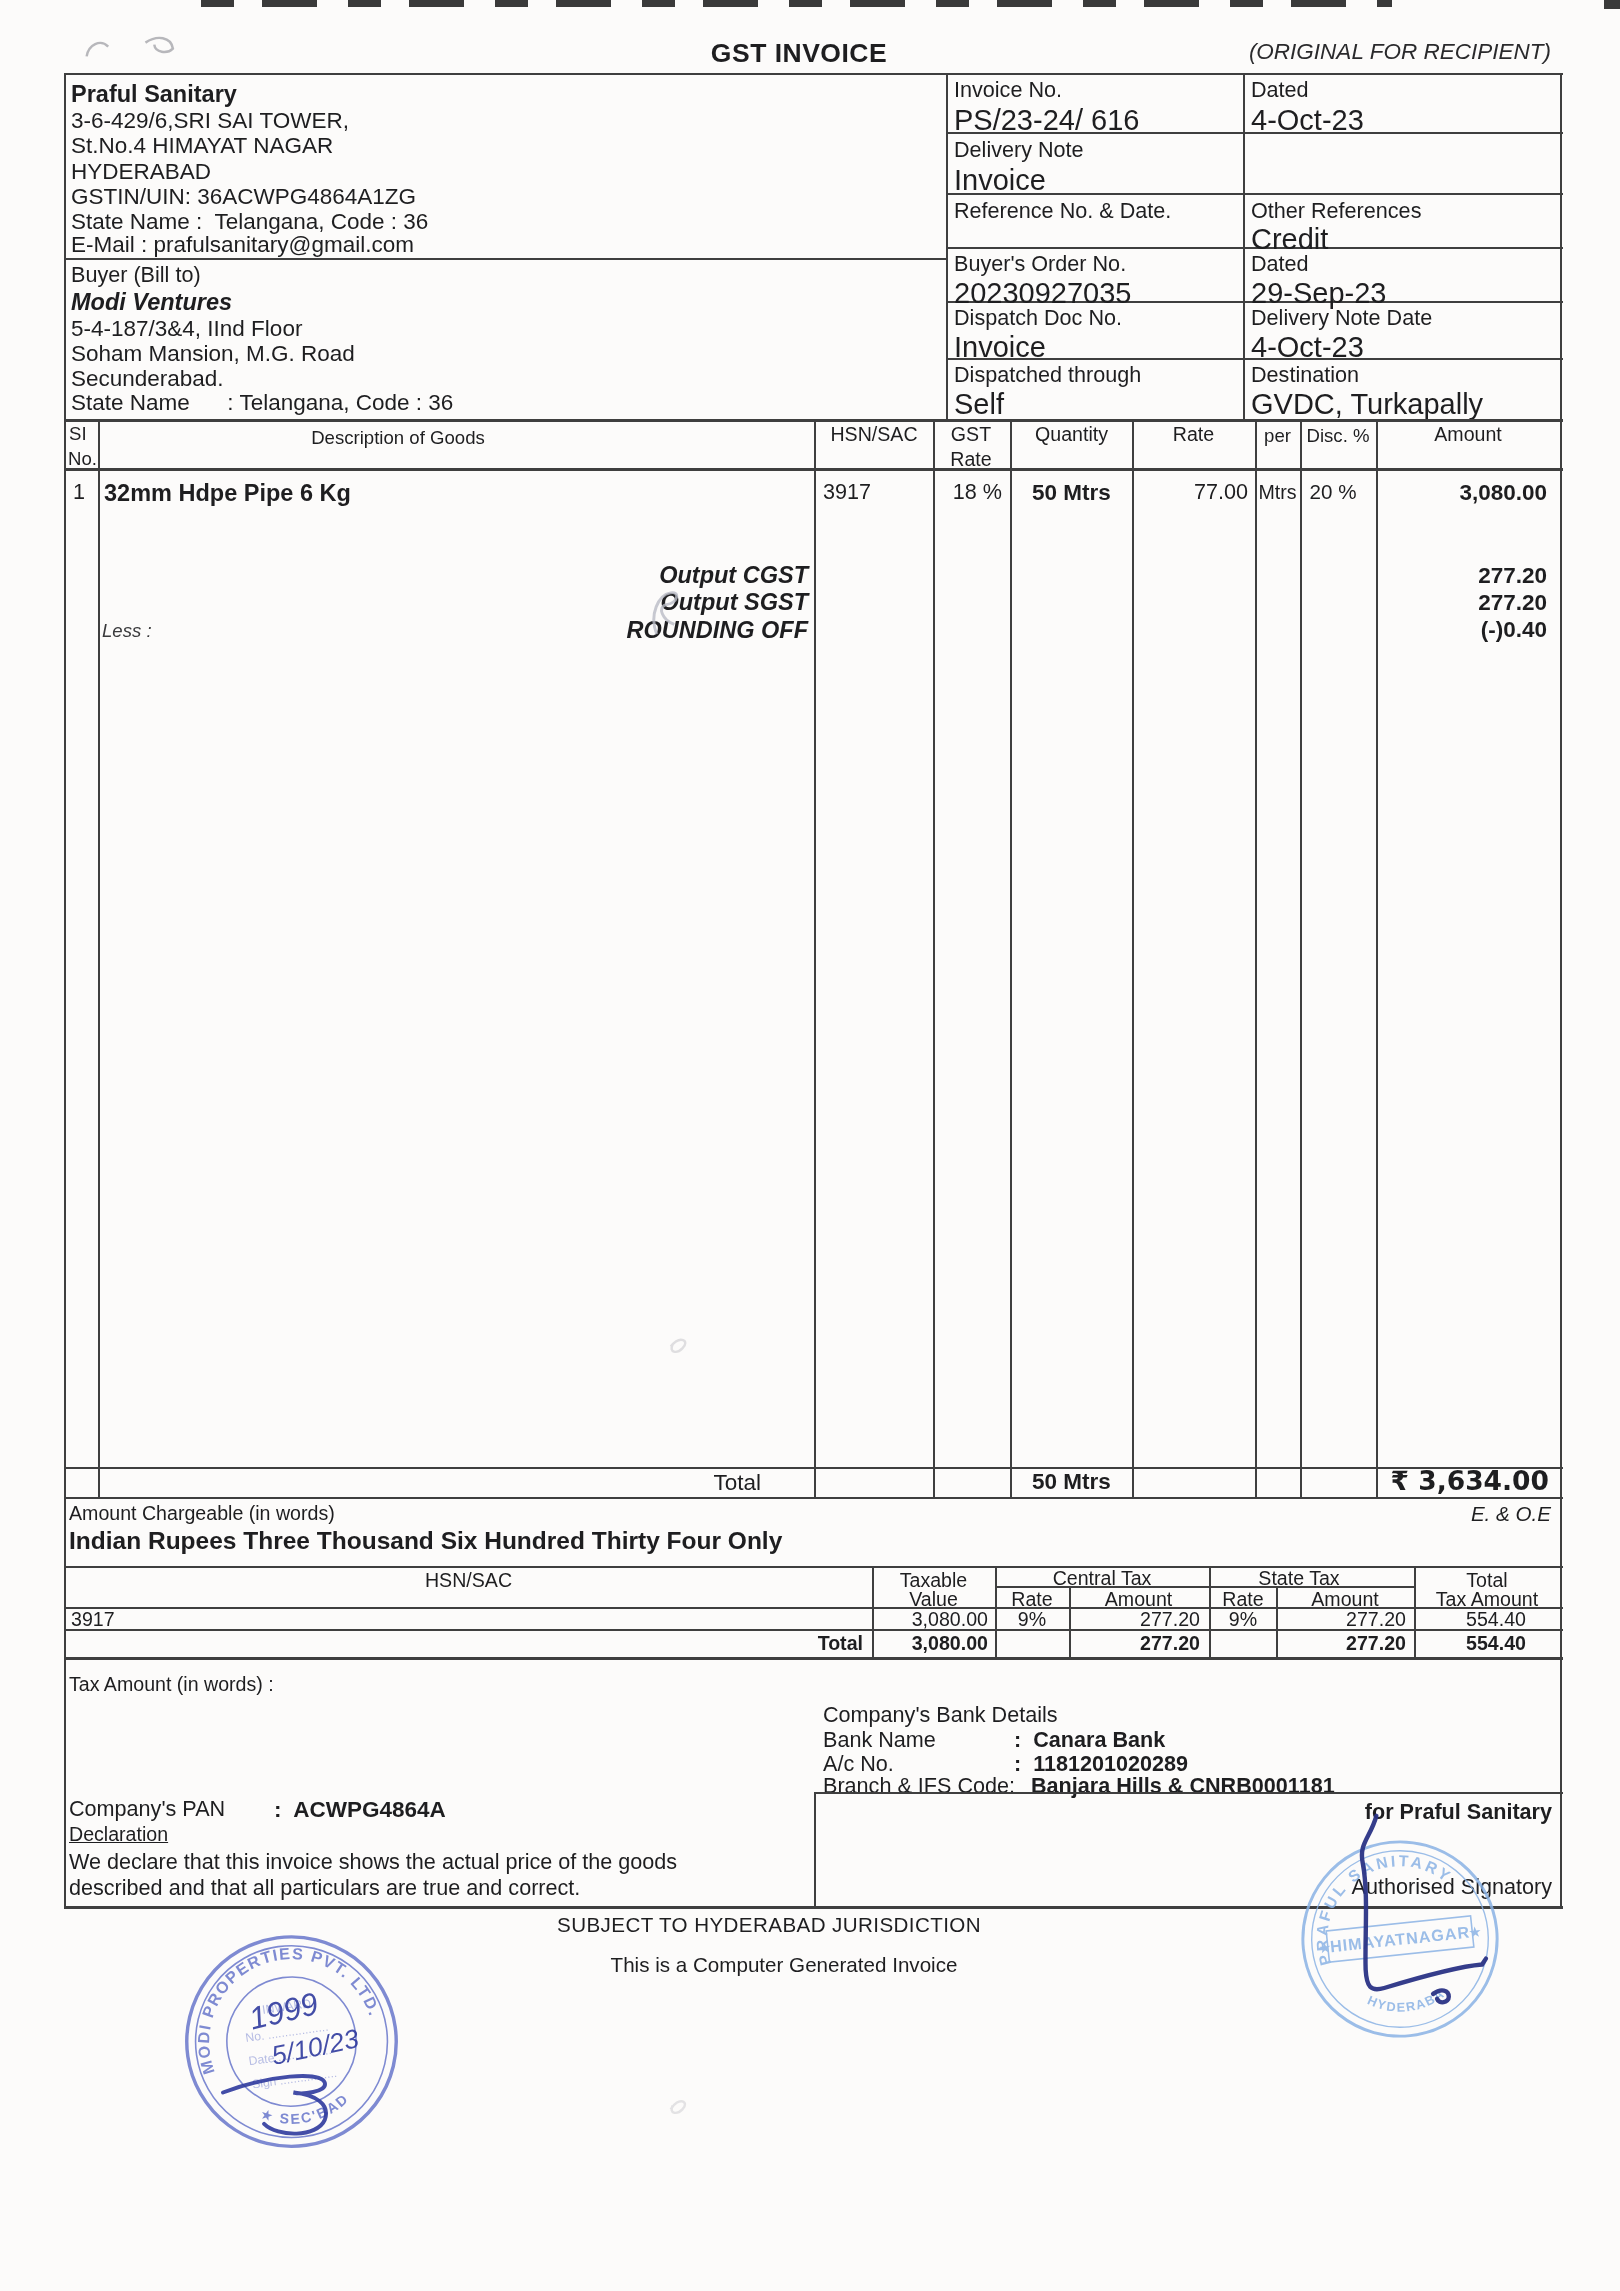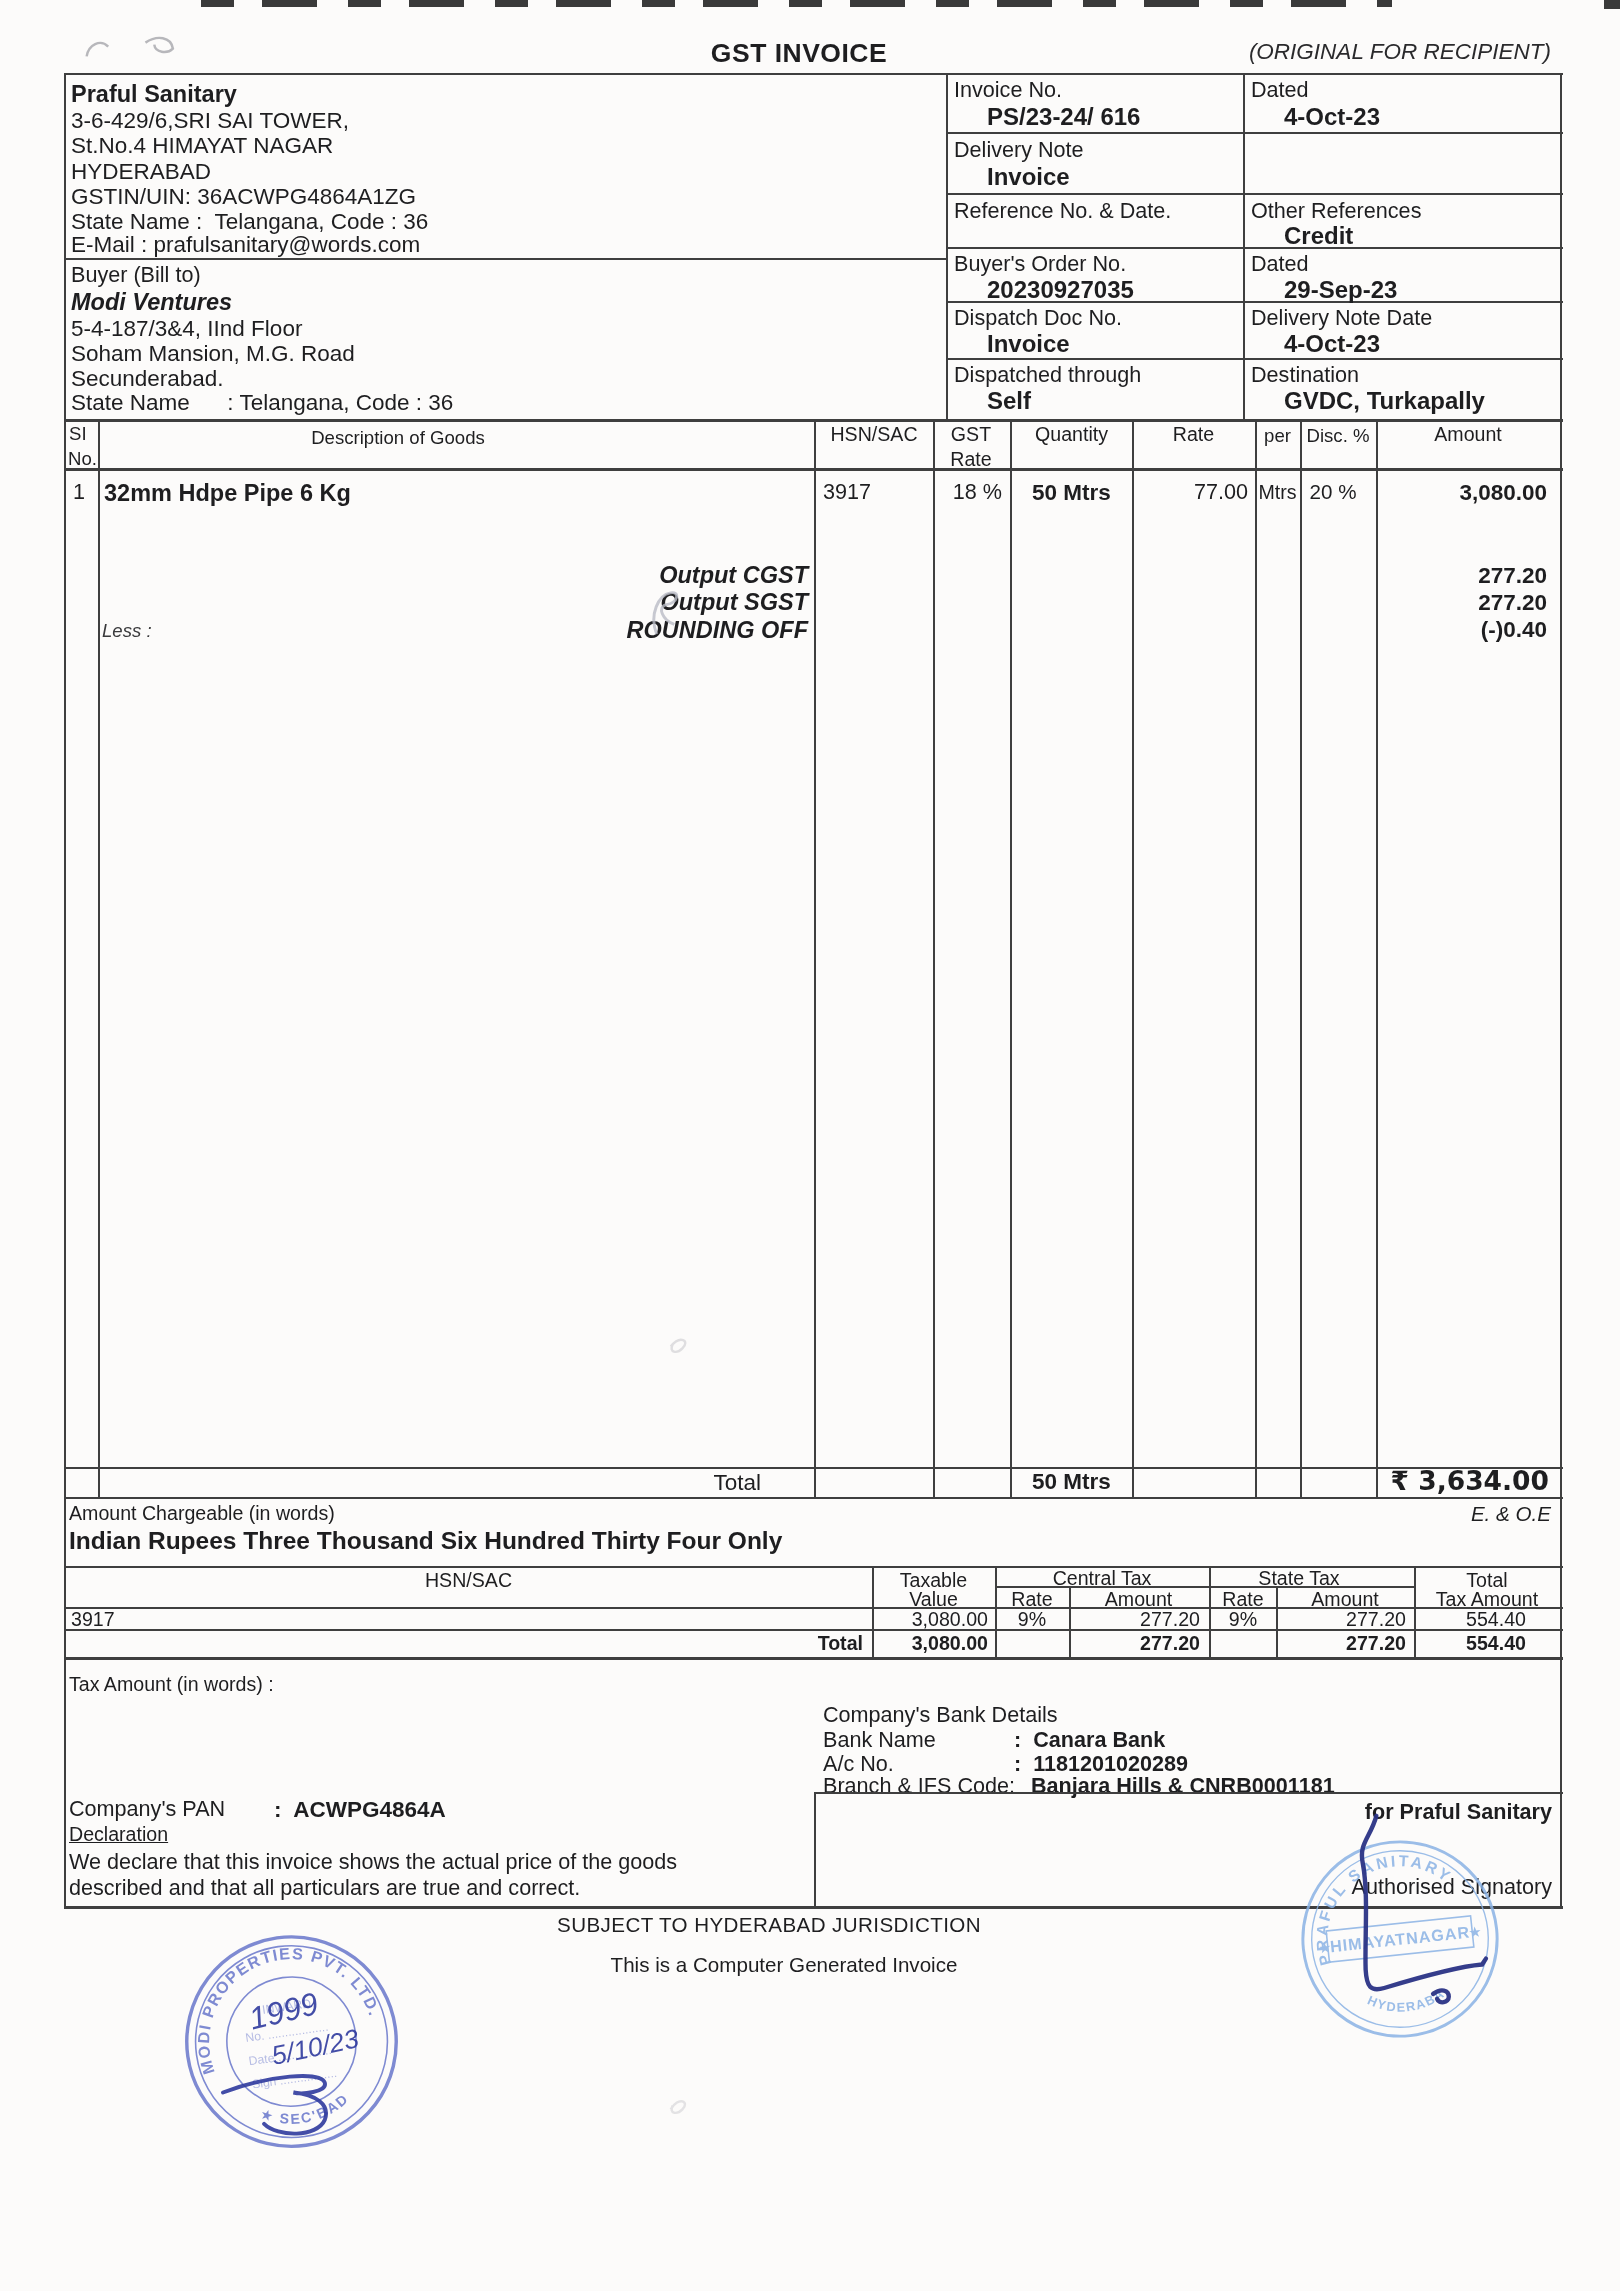--- a/index.html
+++ b/index.html
@@ -6,21 +6,21 @@
   .page{position:relative;width:1620px;height:2292px;background:#fcfbfa;
         font-family:"Liberation Sans","DejaVu Sans",sans-serif;color:#1e1e20;
         font-size:22.5px;overflow:hidden;}
   .abs{position:absolute;line-height:1.12;}
   .hl{position:absolute;background:#3f3f3f;height:2px;}
   .vl{position:absolute;background:#3f3f3f;width:2px;}
   .b{font-weight:bold;} .i{font-style:italic;}
   .ctr{text-align:center;} .r{text-align:right;} .pre{white-space:pre;}
   .sm{font-size:19.6px;} .xs{font-size:18.6px;}
   .lbl{font-size:21.6px;}
-  .val{font-weight:bold;font-size:24px;margin-left:33px;}
+  .val{font-weight:normal;font-size:29px;}
   .underl{text-decoration:underline;}
   svg{display:block;}
   .topdash{position:absolute;top:0;height:6.9px;
      background:repeating-linear-gradient(90deg,#3a3a3a 0 33px,transparent 33px 61px,#3a3a3a 61px 116px,transparent 116px 147px);}
 </style>
 </head>
 <body>
 
 <div class="page">
 
@@ -42,21 +42,21 @@
   <div class="hl" style="left:64px;top:258px;width:884px;"></div>
   <div class="vl" style="left:946px;top:73px;height:348px;"></div>
 
   <div>
     <div class="abs b" style="left:71px;top:81px;font-size:23.5px;">Praful Sanitary</div>
     <div class="abs" style="left:71px;top:108px;">3-6-429/6,SRI SAI TOWER,</div>
     <div class="abs" style="left:71px;top:133px;">St.No.4 HIMAYAT NAGAR</div>
     <div class="abs" style="left:71px;top:159px;">HYDERABAD</div>
     <div class="abs pre" style="left:71px;top:184px;">GSTIN/UIN: 36ACWPG4864A1ZG</div>
     <div class="abs pre" style="left:71px;top:209px;">State Name :  Telangana, Code : 36</div>
-    <div class="abs pre" style="left:71px;top:232px;">E-Mail : prafulsanitary@words.com</div>
+    <div class="abs pre" style="left:71px;top:232px;">E-Mail : prafulsanitary@gmail.com</div>
   </div>
 
   <div>
     <div class="abs lbl" style="left:71px;top:263px;">Buyer (Bill to)</div>
     <div class="abs b" style="left:71px;top:289px;font-size:23.5px;font-style:italic;">Modi Ventures</div>
     <div class="abs" style="left:71px;top:316px;">5-4-187/3&amp;4, IInd Floor</div>
     <div class="abs" style="left:71px;top:341px;">Soham Mansion, M.G. Road</div>
     <div class="abs" style="left:71px;top:366px;">Secunderabad.</div>
     <div class="abs pre" style="left:71px;top:390px;">State Name      : Telangana, Code : 36</div>
   </div>

